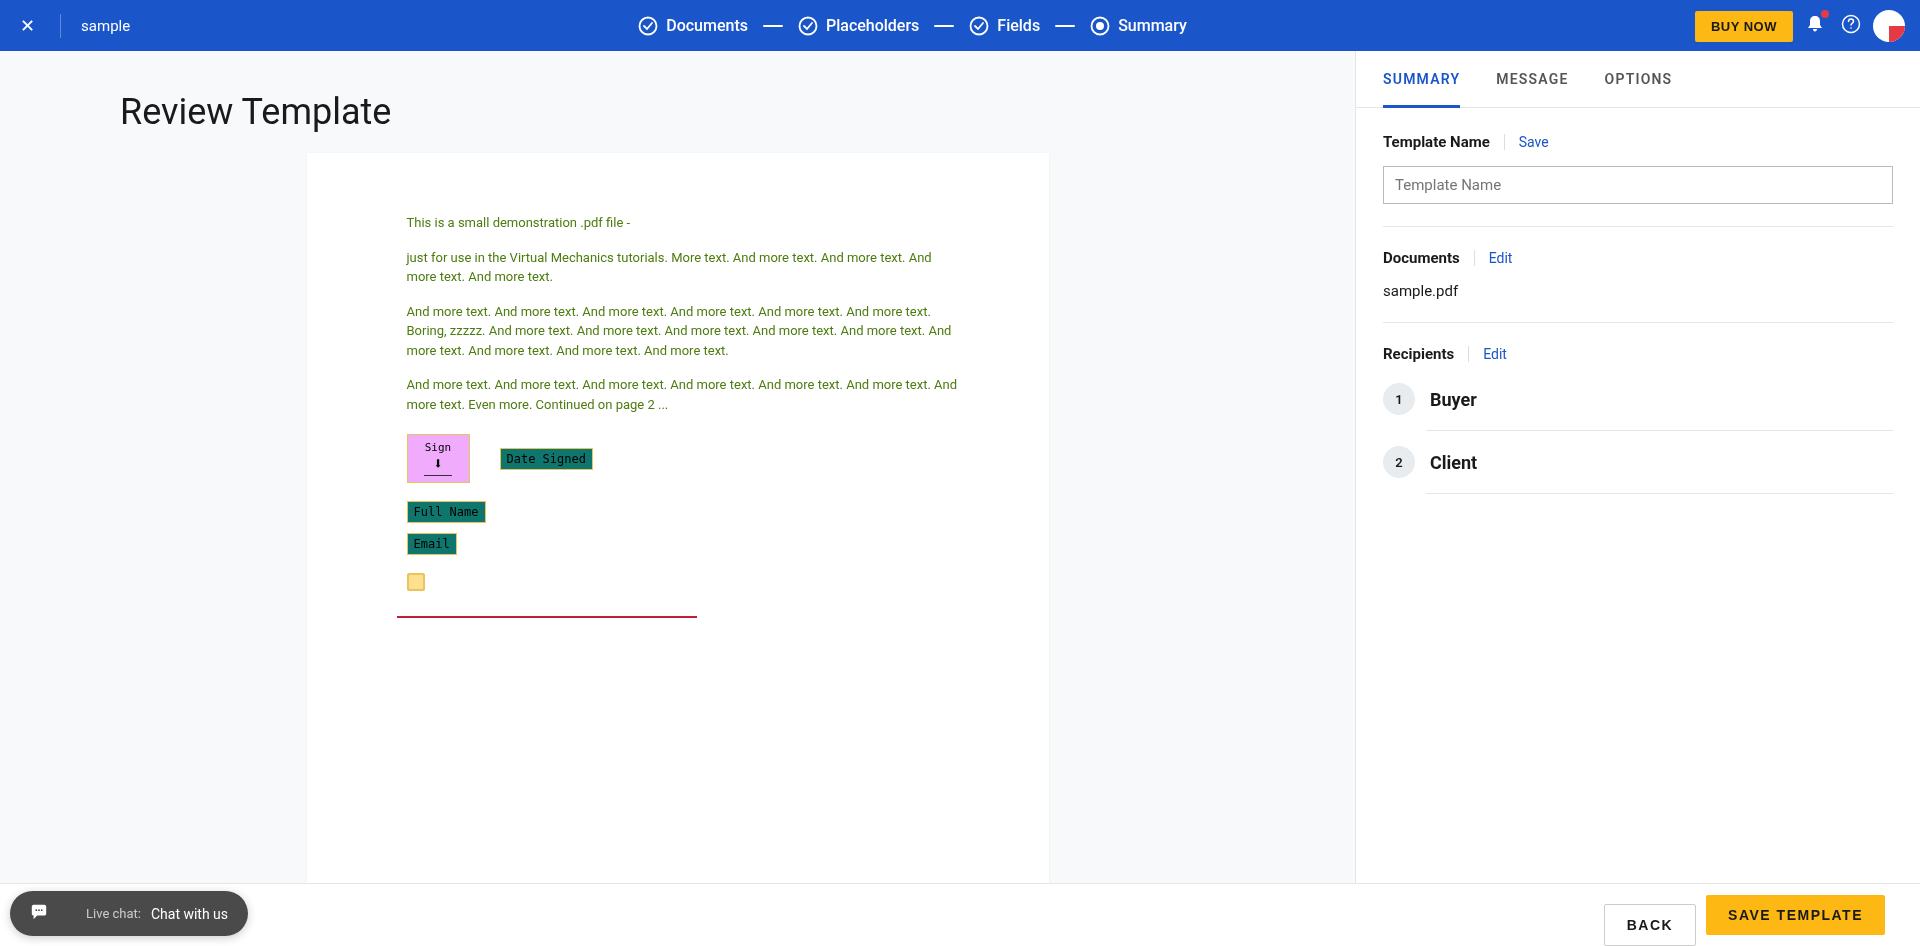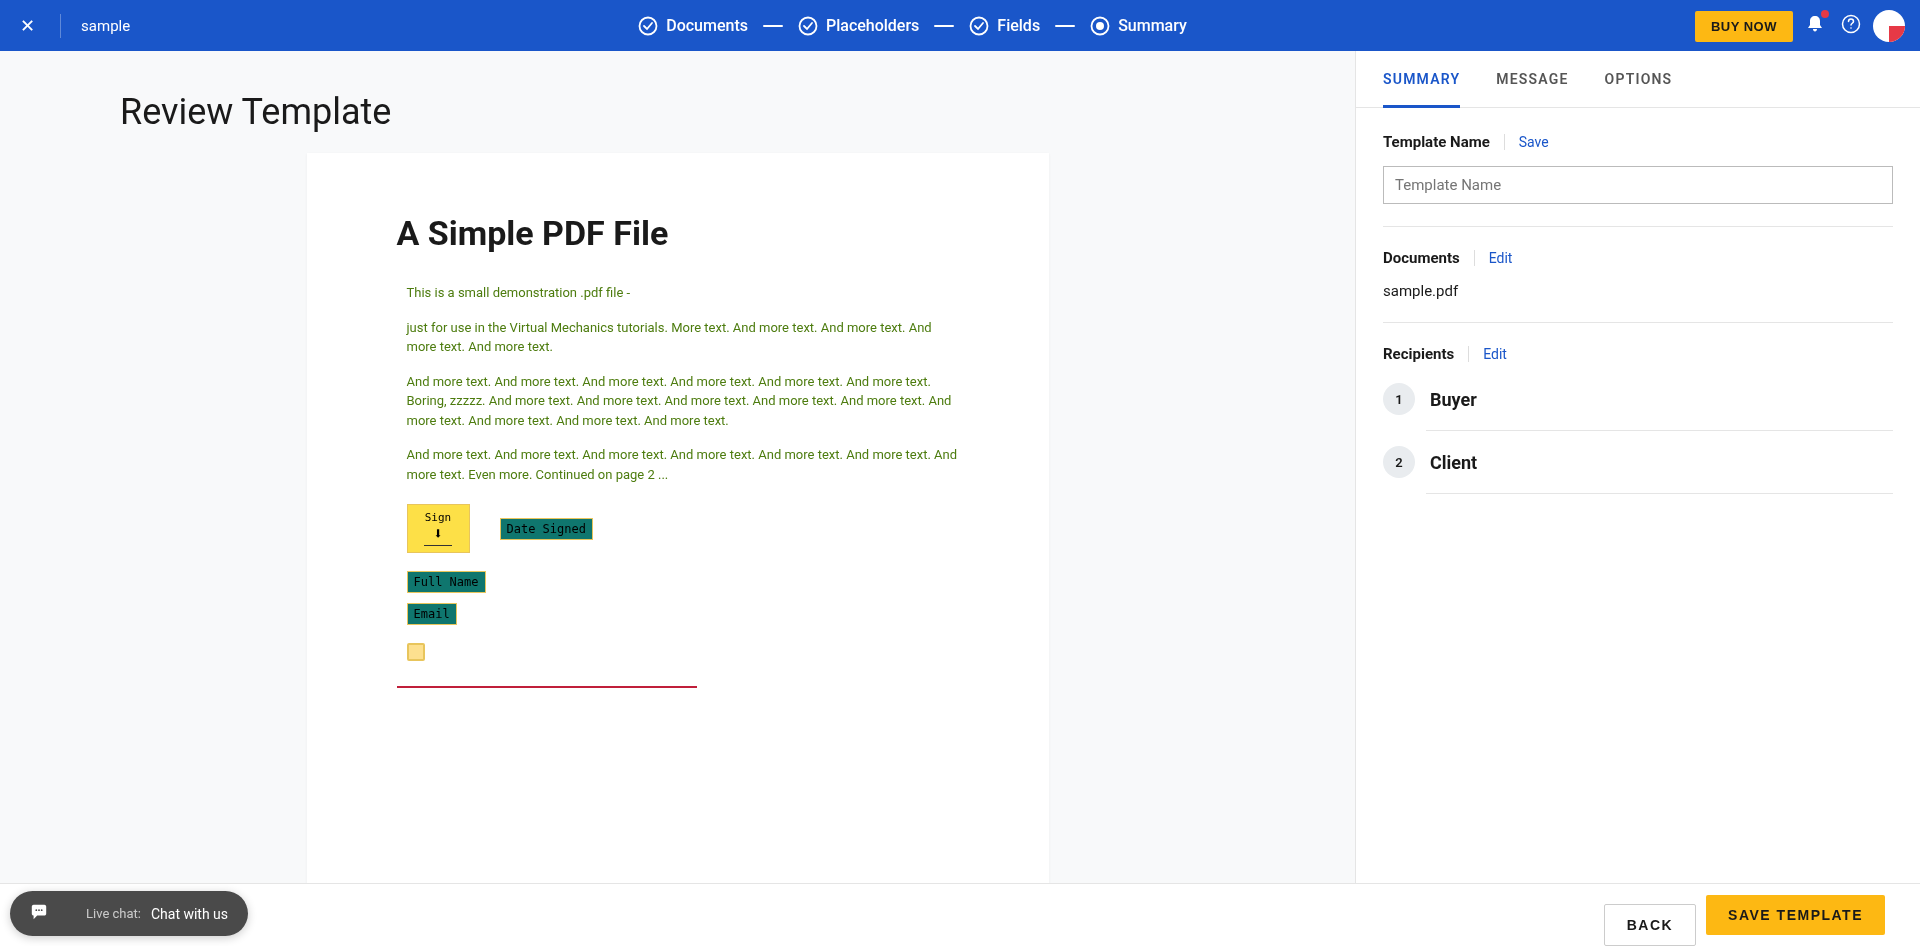--- a/index.html
+++ b/index.html
@@ -28,21 +28,21 @@
     .content-right { width: 565px; background: white; border-left: 1px solid #e5e5e5; display: flex; flex-direction: column; }
     
     .page-title { font-size: 36px; font-weight: 400; color: #1a1a1a; margin: 10px 0 20px 60px; }
     
     
     .doc-preview { background: white; width: 742px; margin: 0 auto; padding: 60px 90px; box-shadow: 0 1px 3px rgba(0,0,0,0.05); min-height: 750px; }
     .pdf-title { font-size: 34px; font-weight: 700; color: #1a1a1a; margin-bottom: 30px; }
     .pdf-p { font-size: 13px; color: #4d7c0f; line-height: 1.5; margin-bottom: 15px; margin-left: 10px; }
     
     .field-row { display: flex; gap: 30px; margin-left: 10px; align-items: center; }
-    .sign-field { background: #fde047; border: 1px solid #e8c55c; padding: 6px 15px; text-align: center; font-family: monospace; font-size: 11px; width: 63px; }
+    .sign-field { background: #f0abfc; border: 1px solid #e8c55c; padding: 6px 15px; text-align: center; font-family: monospace; font-size: 11px; width: 63px; }
     .sign-field .arrow-down { font-size: 16px; }
     .sign-field .underline { border-bottom: 1.5px solid #333; width: 28px; margin: 2px auto 0; }
     .date-field, .name-field, .email-field { background: #0f766e; border: 1px solid #e8c55c; padding: 3px 6px; font-family: monospace; font-size: 12px; display: inline-block; }
     .field-row-solo { margin-left: 10px; margin-top: 18px; }
     .checkbox-field { width: 18px; height: 18px; background: #fde08f; border: 2px solid #e8c55c; margin-left: 10px; margin-top: 18px; border-radius:2px; }
     .red-line { border-bottom: 2px solid #c01f3a; width: 300px; margin-left: 0px; margin-top: 25px; }
     
     
     .tabs { display: flex; padding: 0 27px; border-bottom: 1px solid #e5e5e5; }
     .tab { padding: 20px 0; margin-right: 36px; font-size: 14px; font-weight: 600; letter-spacing: 1.2px; color: #555; cursor: pointer; position: relative; }
@@ -143,21 +143,20 @@
     <div class="avatar">
       <div class="avatar-inner"></div>
     </div>
   </div>
 </div>
 
 <div class="main-container">
   <div class="content-left">
     <h1 class="page-title">Review Template</h1>
     <div class="doc-preview">
-      <h2 class="pdf-title">A Simple PDF File</h2>
       <p class="pdf-p">This is a small demonstration .pdf file -</p>
       <p class="pdf-p">just for use in the Virtual Mechanics tutorials. More text. And more text. And more text. And more text. And more text.</p>
       <p class="pdf-p">And more text. And more text. And more text. And more text. And more text. And more text. Boring, zzzzz. And more text. And more text. And more text. And more text. And more text. And more text. And more text. And more text. And more text.</p>
       <p class="pdf-p">And more text. And more text. And more text. And more text. And more text. And more text. And more text. Even more. Continued on page 2 ...</p>
       <div class="field-row" style="margin-top:20px;">
         <div class="sign-field">
           <div>Sign</div>
           <div class="arrow-down">⬇</div>
           <div class="underline"></div>
         </div>

